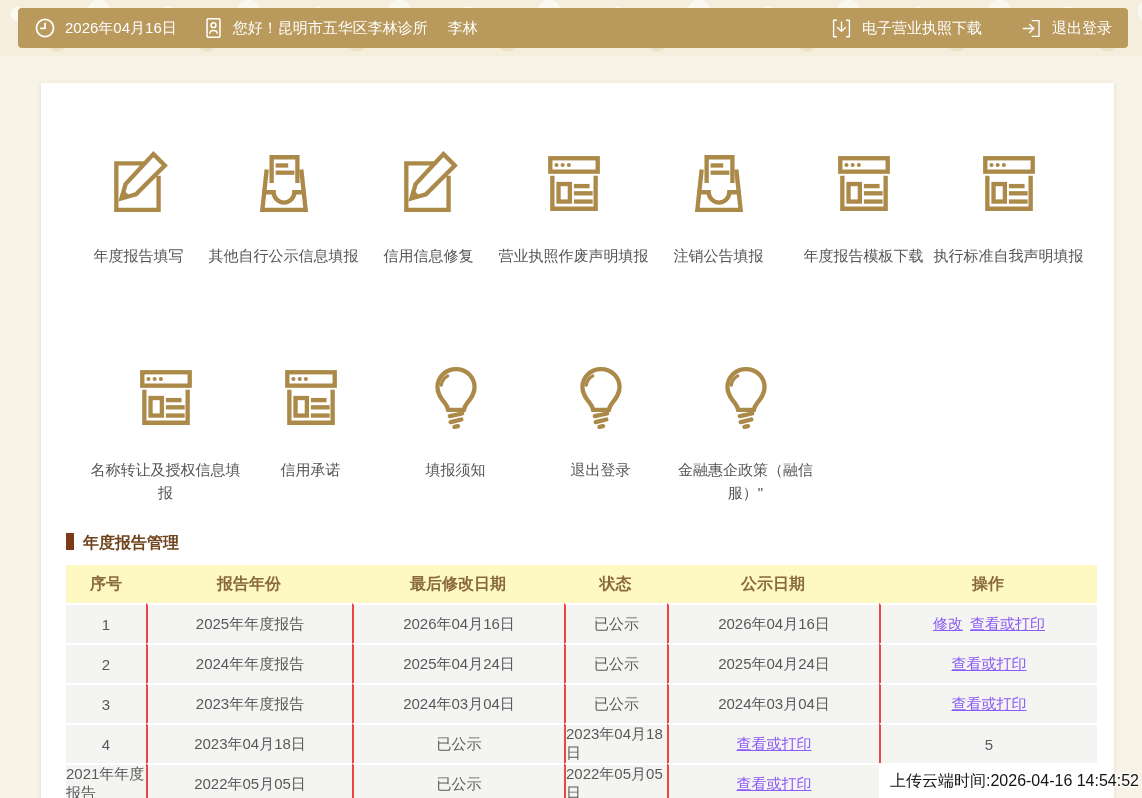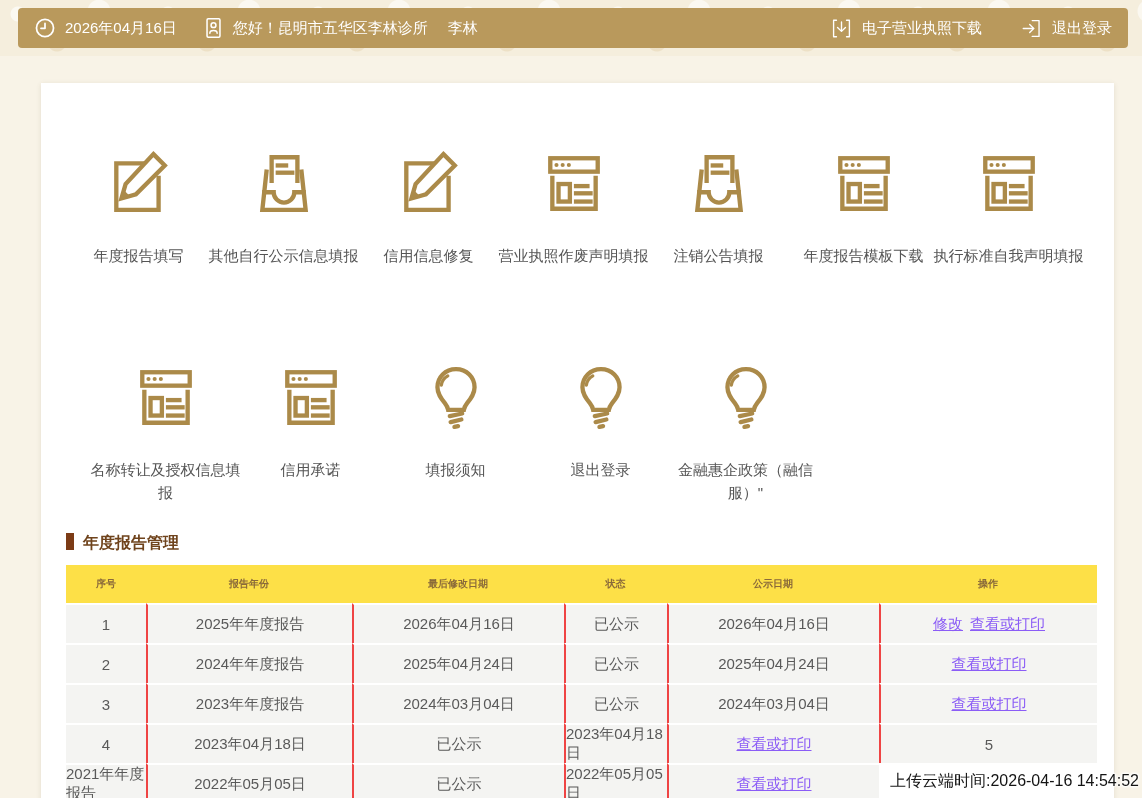--- a/index.html
+++ b/index.html
@@ -53,21 +53,21 @@
   
   .report{position:absolute;left:25px;top:450px;width:1031px;}
   .sec-title{display:flex;align-items:flex-start;}
   .marker{width:8px;height:17px;background:#7c3b16;}
   .sec-title .ttl{margin-left:9px;font-size:16px;font-weight:700;color:#6f431c;}
   .rtable{
     margin-top:11px;display:grid;
     grid-template-columns:80px 206px 212px 103px 212px 218px;
   }
   .th{
-    background:#fde047;color:#8a6a3a;font-weight:700;font-size:10px;height:38px;
+    background:#fef9c3;color:#8a6a3a;font-weight:700;font-size:16px;height:38px;
     display:flex;align-items:center;justify-content:center;
   }
   .td{
     background:#f4f4f2;color:#595959;font-size:15px;height:38px;box-sizing:content-box;
     display:flex;align-items:center;justify-content:center;
     border-top:2px solid #fff;border-left:2px solid #ef4444;
   }
   .rtable > .td:nth-child(6n+1){border-left:none;}
   .lnk{color:#8b5cf6;text-decoration:underline;cursor:pointer;white-space:nowrap;}
   .lnk + .lnk{margin-left:7px;}

